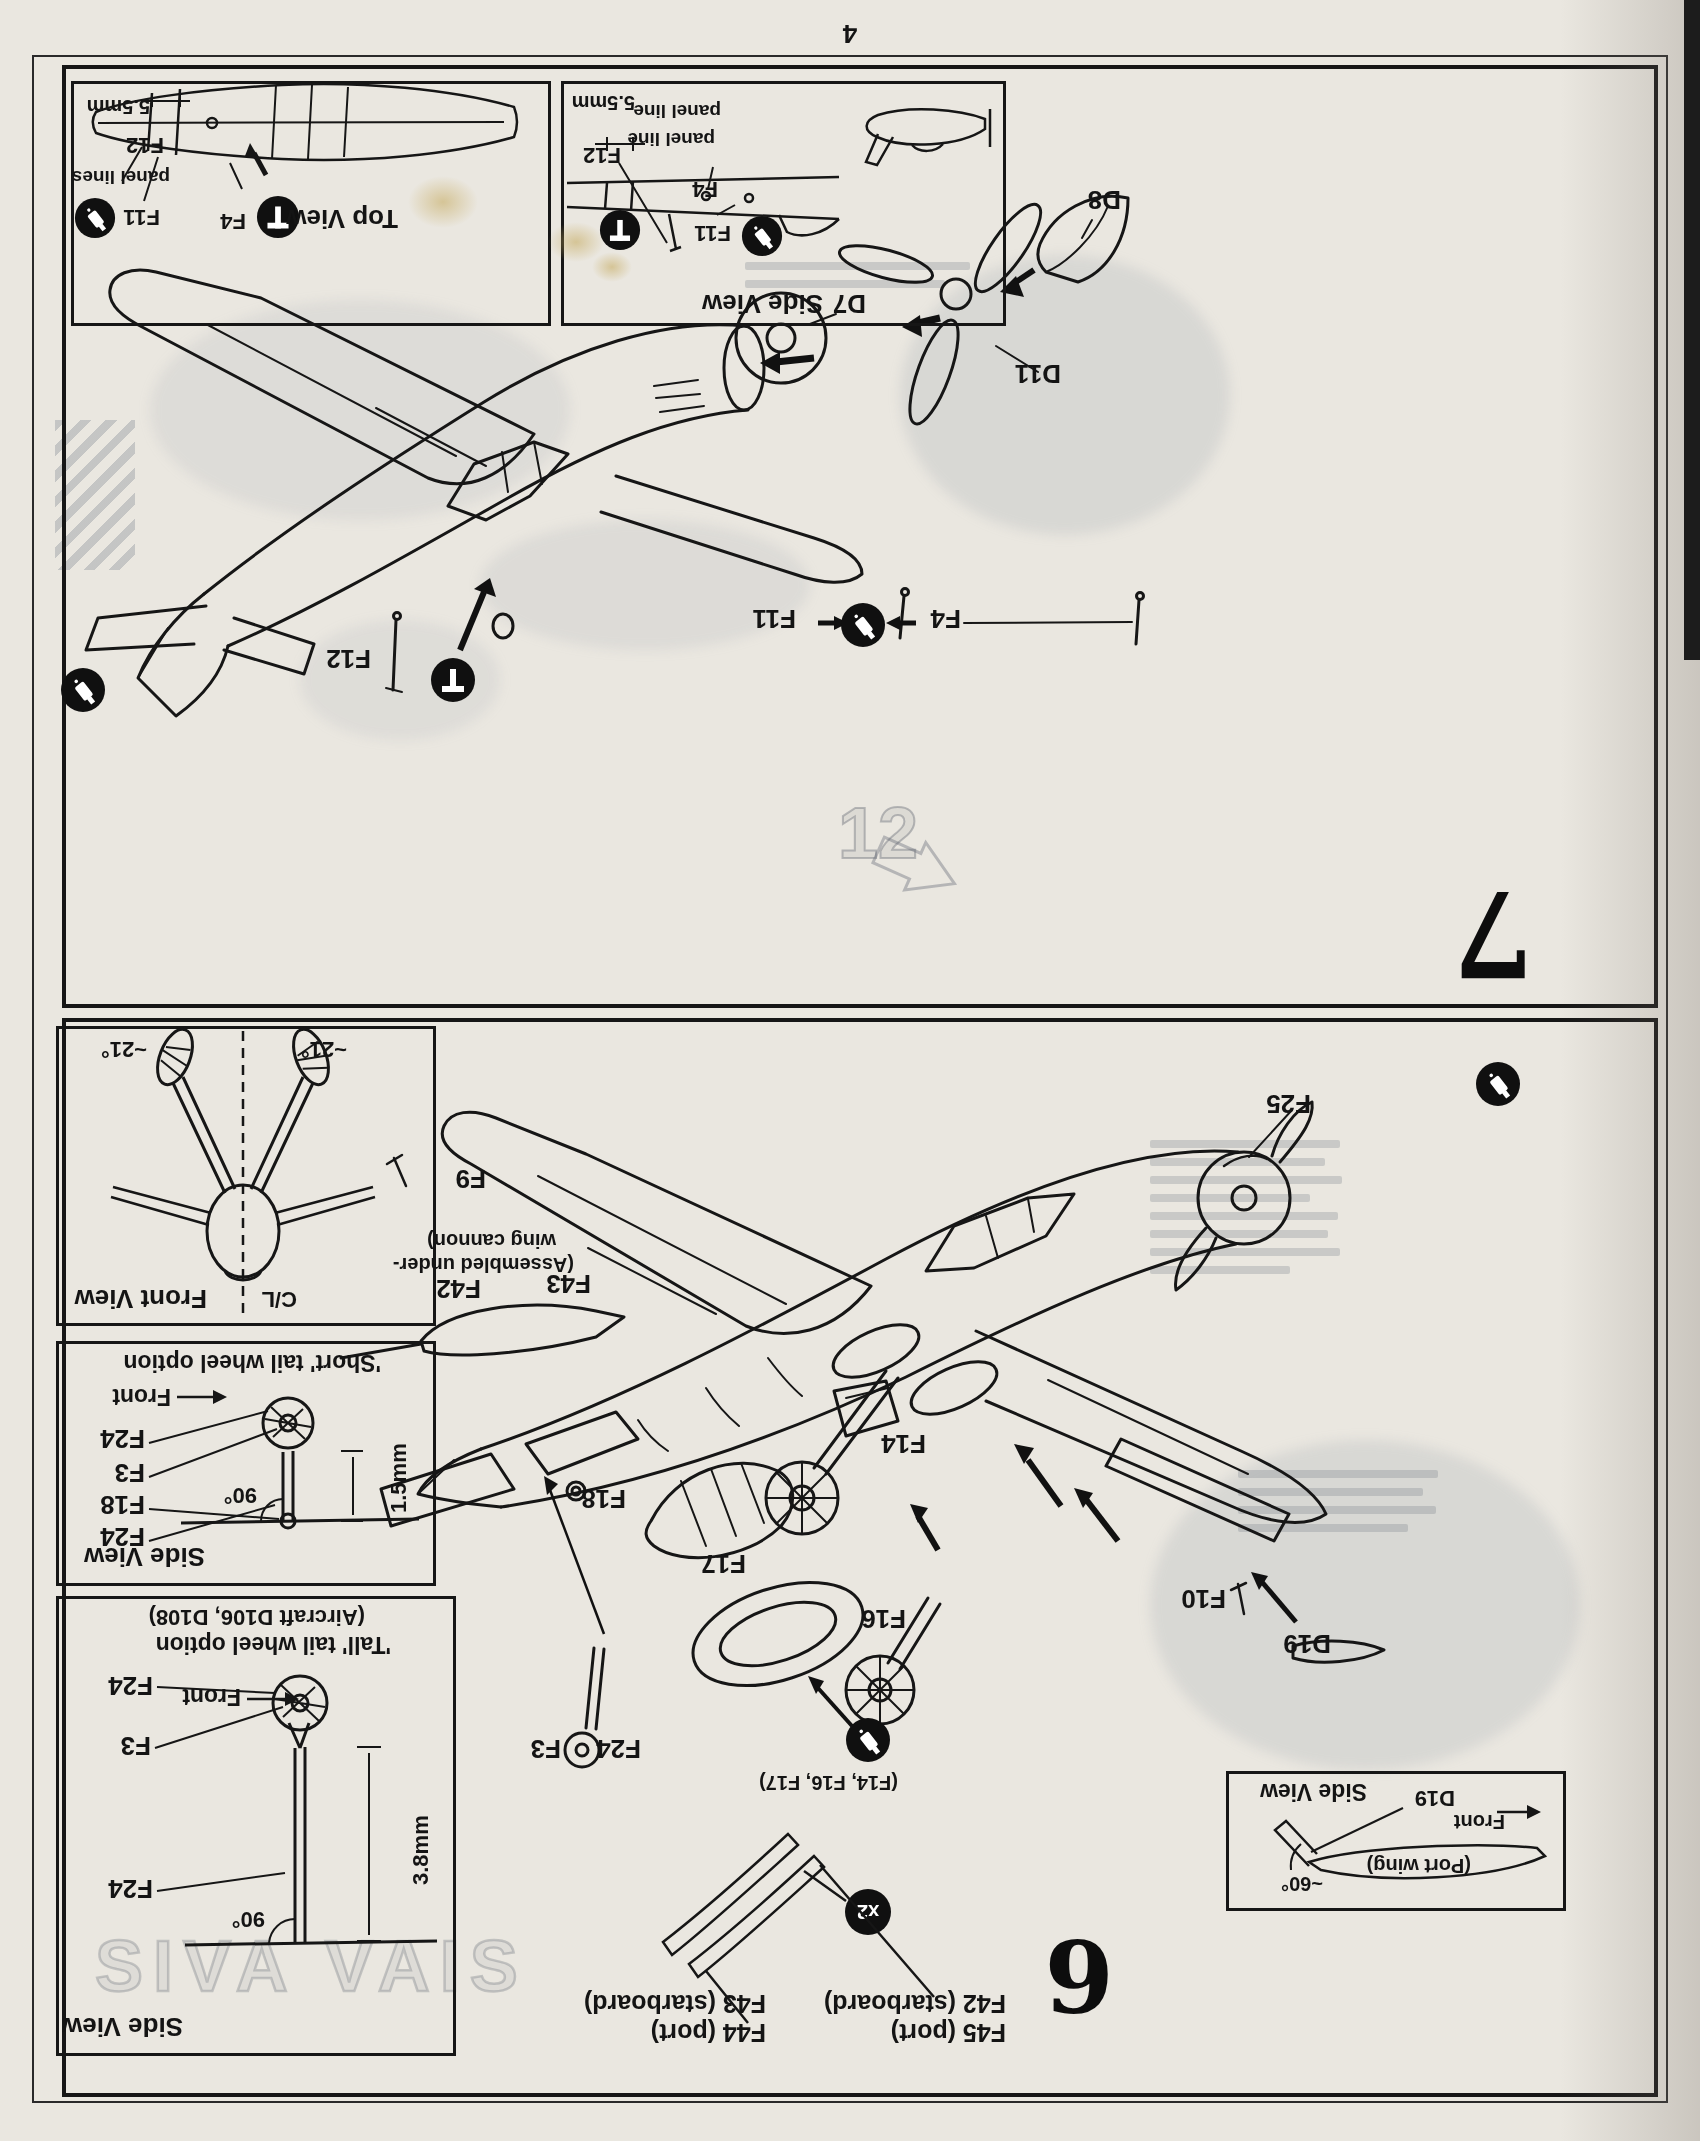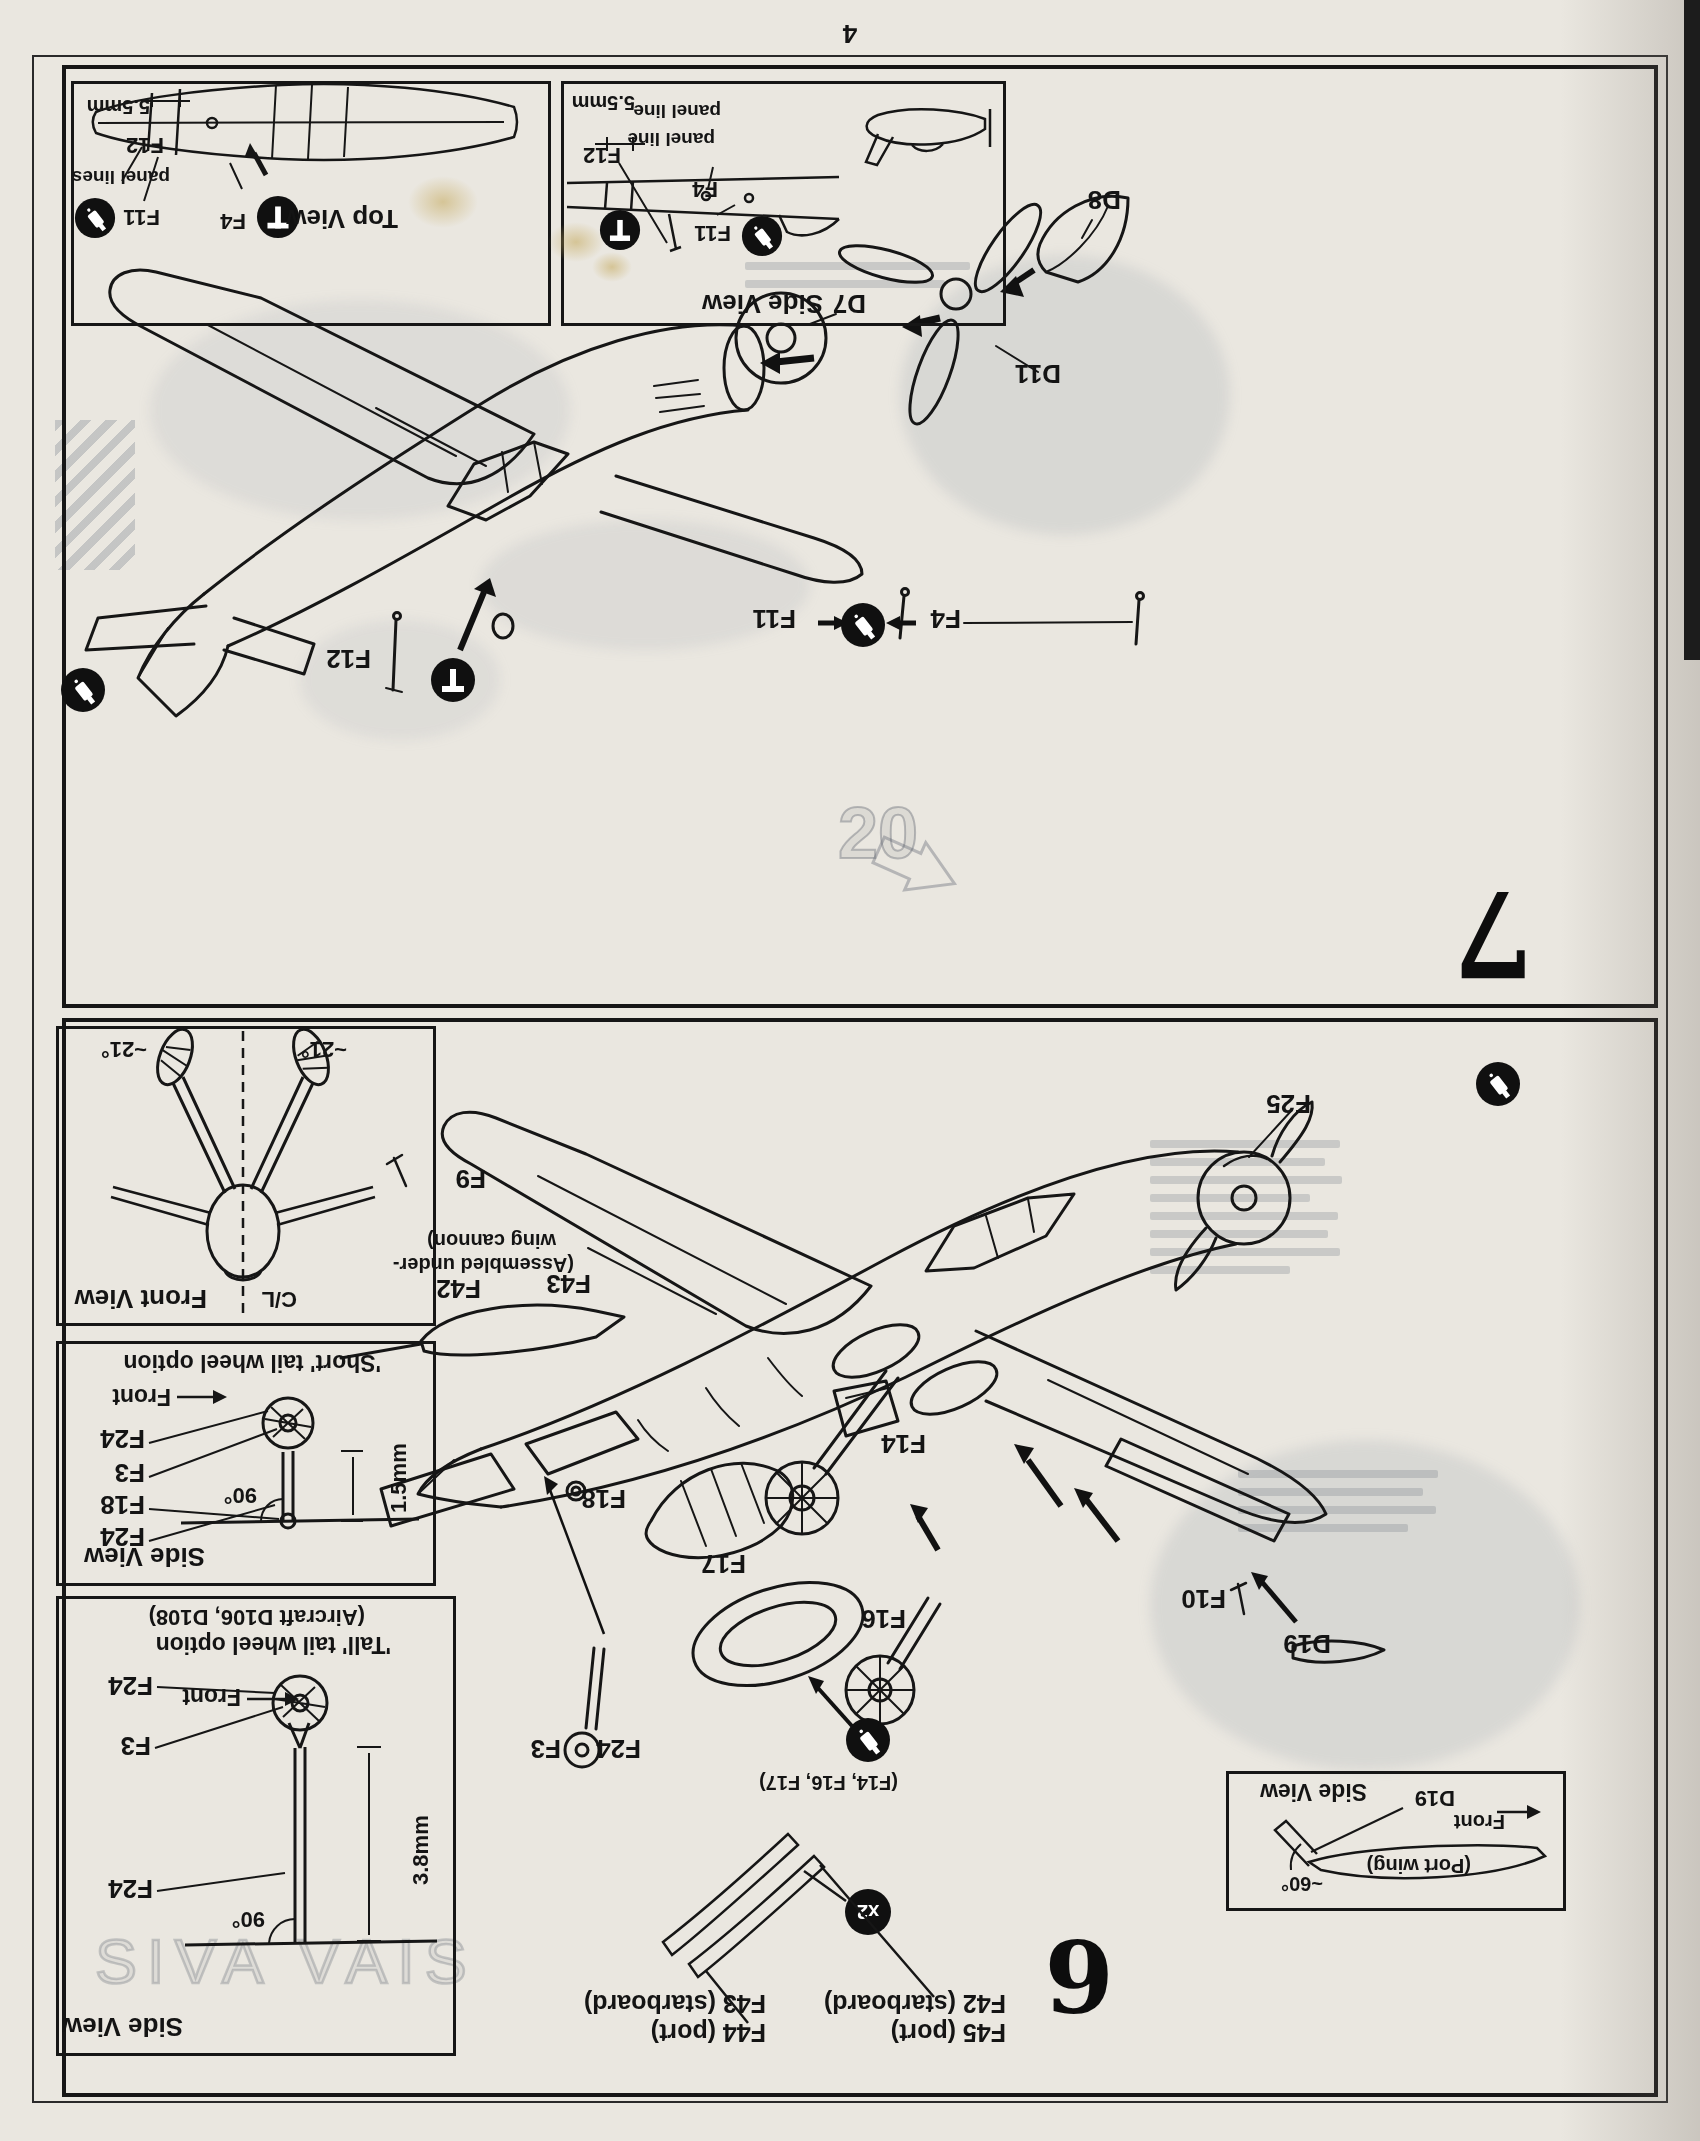--- a/index.html
+++ b/index.html
@@ -17,21 +17,21 @@
   .num{position:absolute;font-family:"DejaVu Serif","Liberation Serif",serif;font-weight:bold;color:#0d0d0d;line-height:1}
   .x2{position:absolute;width:46px;height:46px;border-radius:50%;background:#101010;color:#fff;
       display:flex;align-items:center;justify-content:center;font-weight:bold;font-size:20px}
   .vtext{writing-mode:vertical-rl}
   svg.draw{position:absolute;overflow:visible}
   
   .gbar{position:absolute;height:8px;background:rgba(108,114,126,.26);border-radius:2px}
   .blob{position:absolute;border-radius:50%;filter:blur(6px);background:rgba(140,150,163,.18)}
   .stripes{position:absolute;background:repeating-linear-gradient(135deg,rgba(100,110,125,.28) 0 8px,transparent 8px 18px)}
   .stain{position:absolute;border-radius:50%;background:radial-gradient(closest-side,rgba(196,168,90,.55),rgba(196,168,90,0))}
-  .ghost-title{position:absolute;font-weight:normal;font-size:63px;letter-spacing:10px;
+  .ghost-title{position:absolute;font-weight:bold;font-size:72px;letter-spacing:10px;
       color:rgba(120,125,135,.10);-webkit-text-stroke:2.5px rgba(110,115,125,.33);white-space:nowrap}
   .ghost-step{position:absolute;font-weight:bold;font-size:72px;color:rgba(120,125,135,.12);
       -webkit-text-stroke:2px rgba(100,105,115,.40)}
   .edge-strip{position:absolute;background:#1c1c1c}
   .shade-r{position:absolute;background:linear-gradient(to right,rgba(120,112,104,0),rgba(120,112,104,.28))}
   .pagenum{position:absolute;left:0;right:0;text-align:center;font-weight:bold;font-size:26px}
 </style>
 </head>
 <body>
 
@@ -52,21 +52,21 @@
     <div class="gbar" style="left:1150px;top:1212px;width:188px"></div>
     <div class="gbar" style="left:1150px;top:1230px;width:178px"></div>
     <div class="gbar" style="left:1150px;top:1248px;width:190px"></div>
     <div class="gbar" style="left:1150px;top:1266px;width:140px"></div>
     <div class="gbar" style="left:1238px;top:1470px;width:200px"></div>
     <div class="gbar" style="left:1238px;top:1488px;width:185px"></div>
     <div class="gbar" style="left:1238px;top:1506px;width:198px"></div>
     <div class="gbar" style="left:1238px;top:1524px;width:170px"></div>
     <div class="gbar" style="left:745px;top:262px;width:225px"></div>
     <div class="gbar" style="left:745px;top:280px;width:200px"></div>
-    <div class="ghost-step" style="left:838px;top:792px">20</div>
+    <div class="ghost-step" style="left:838px;top:792px">12</div>
     <svg class="draw" style="left:870px;top:835px" width="95" height="75" viewBox="0 0 95 75">
       <polygon points="5,18 45,18 45,6 88,32 45,58 45,46 5,46" fill="none" stroke="rgba(95,100,112,.38)" stroke-width="3" transform="rotate(24 47 32)"></polygon>
     </svg>
     <div class="ghost-title" style="left:95px;top:1925px">SIVA VAIS</div>
   </div>
 
   <div class="layer rot">
 
     <div class="outer" style="left:32px;top:38px;width:1636px;height:2048px"></div>
     <div class="pagenum" style="top:2092px">4</div>

